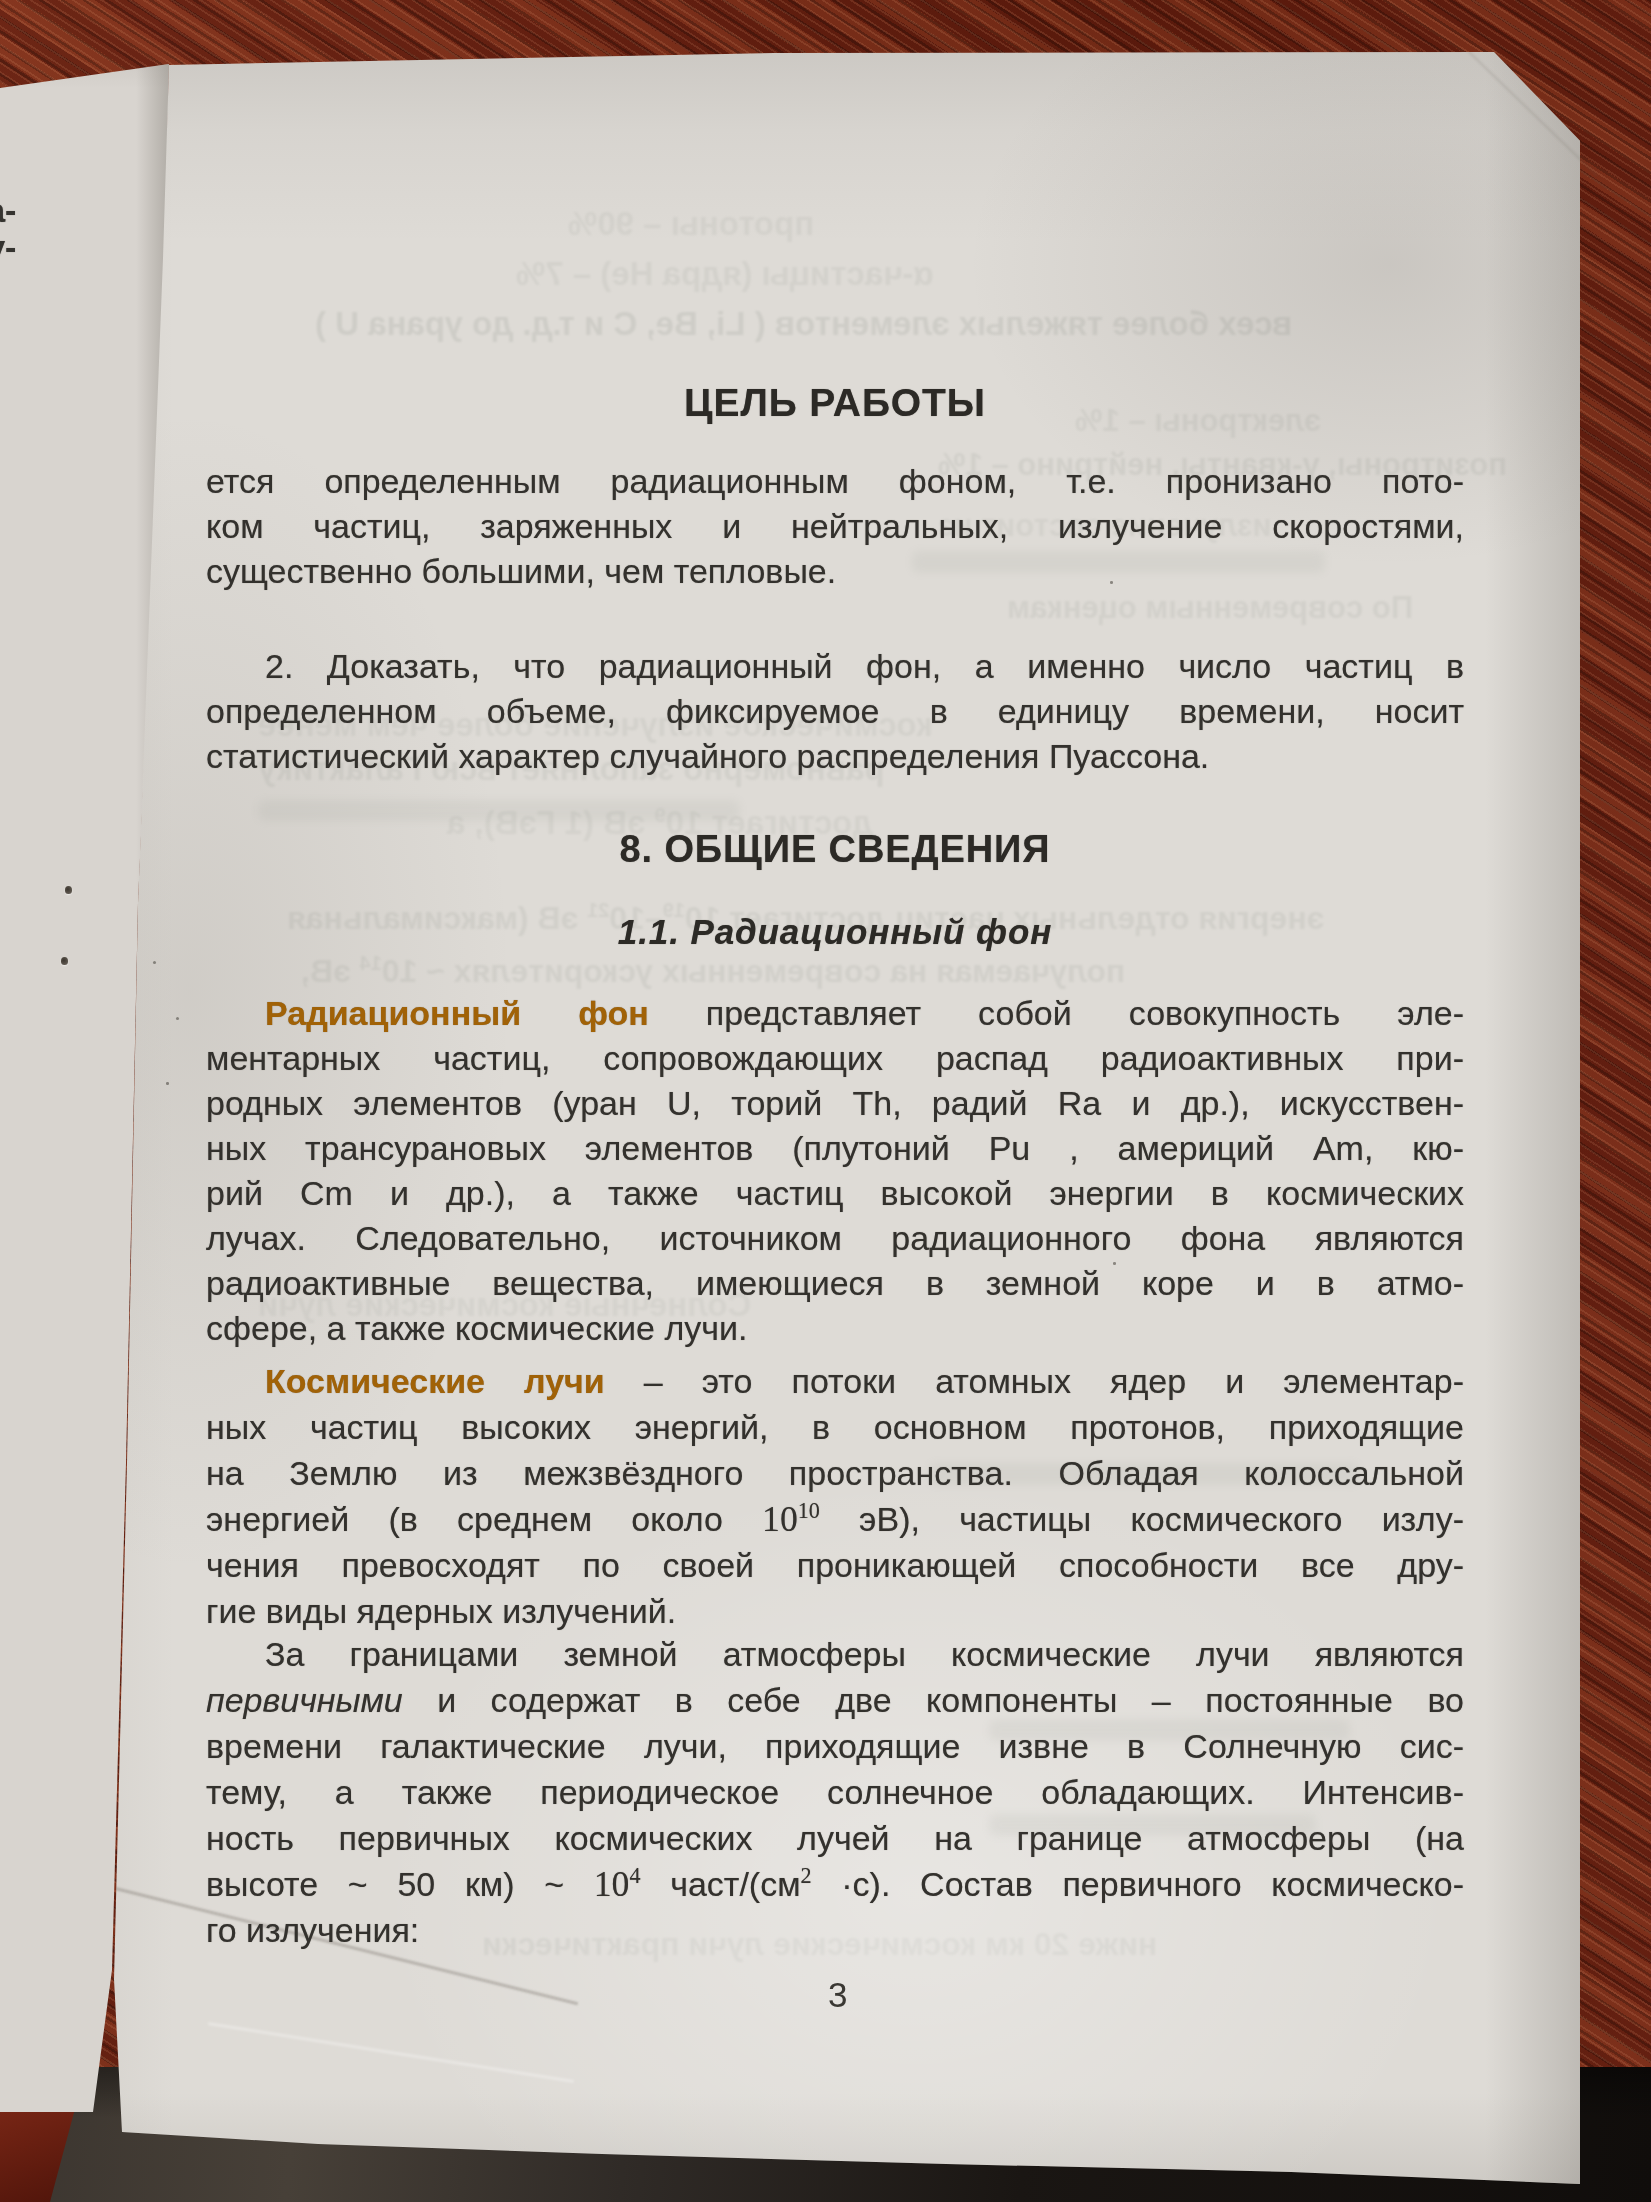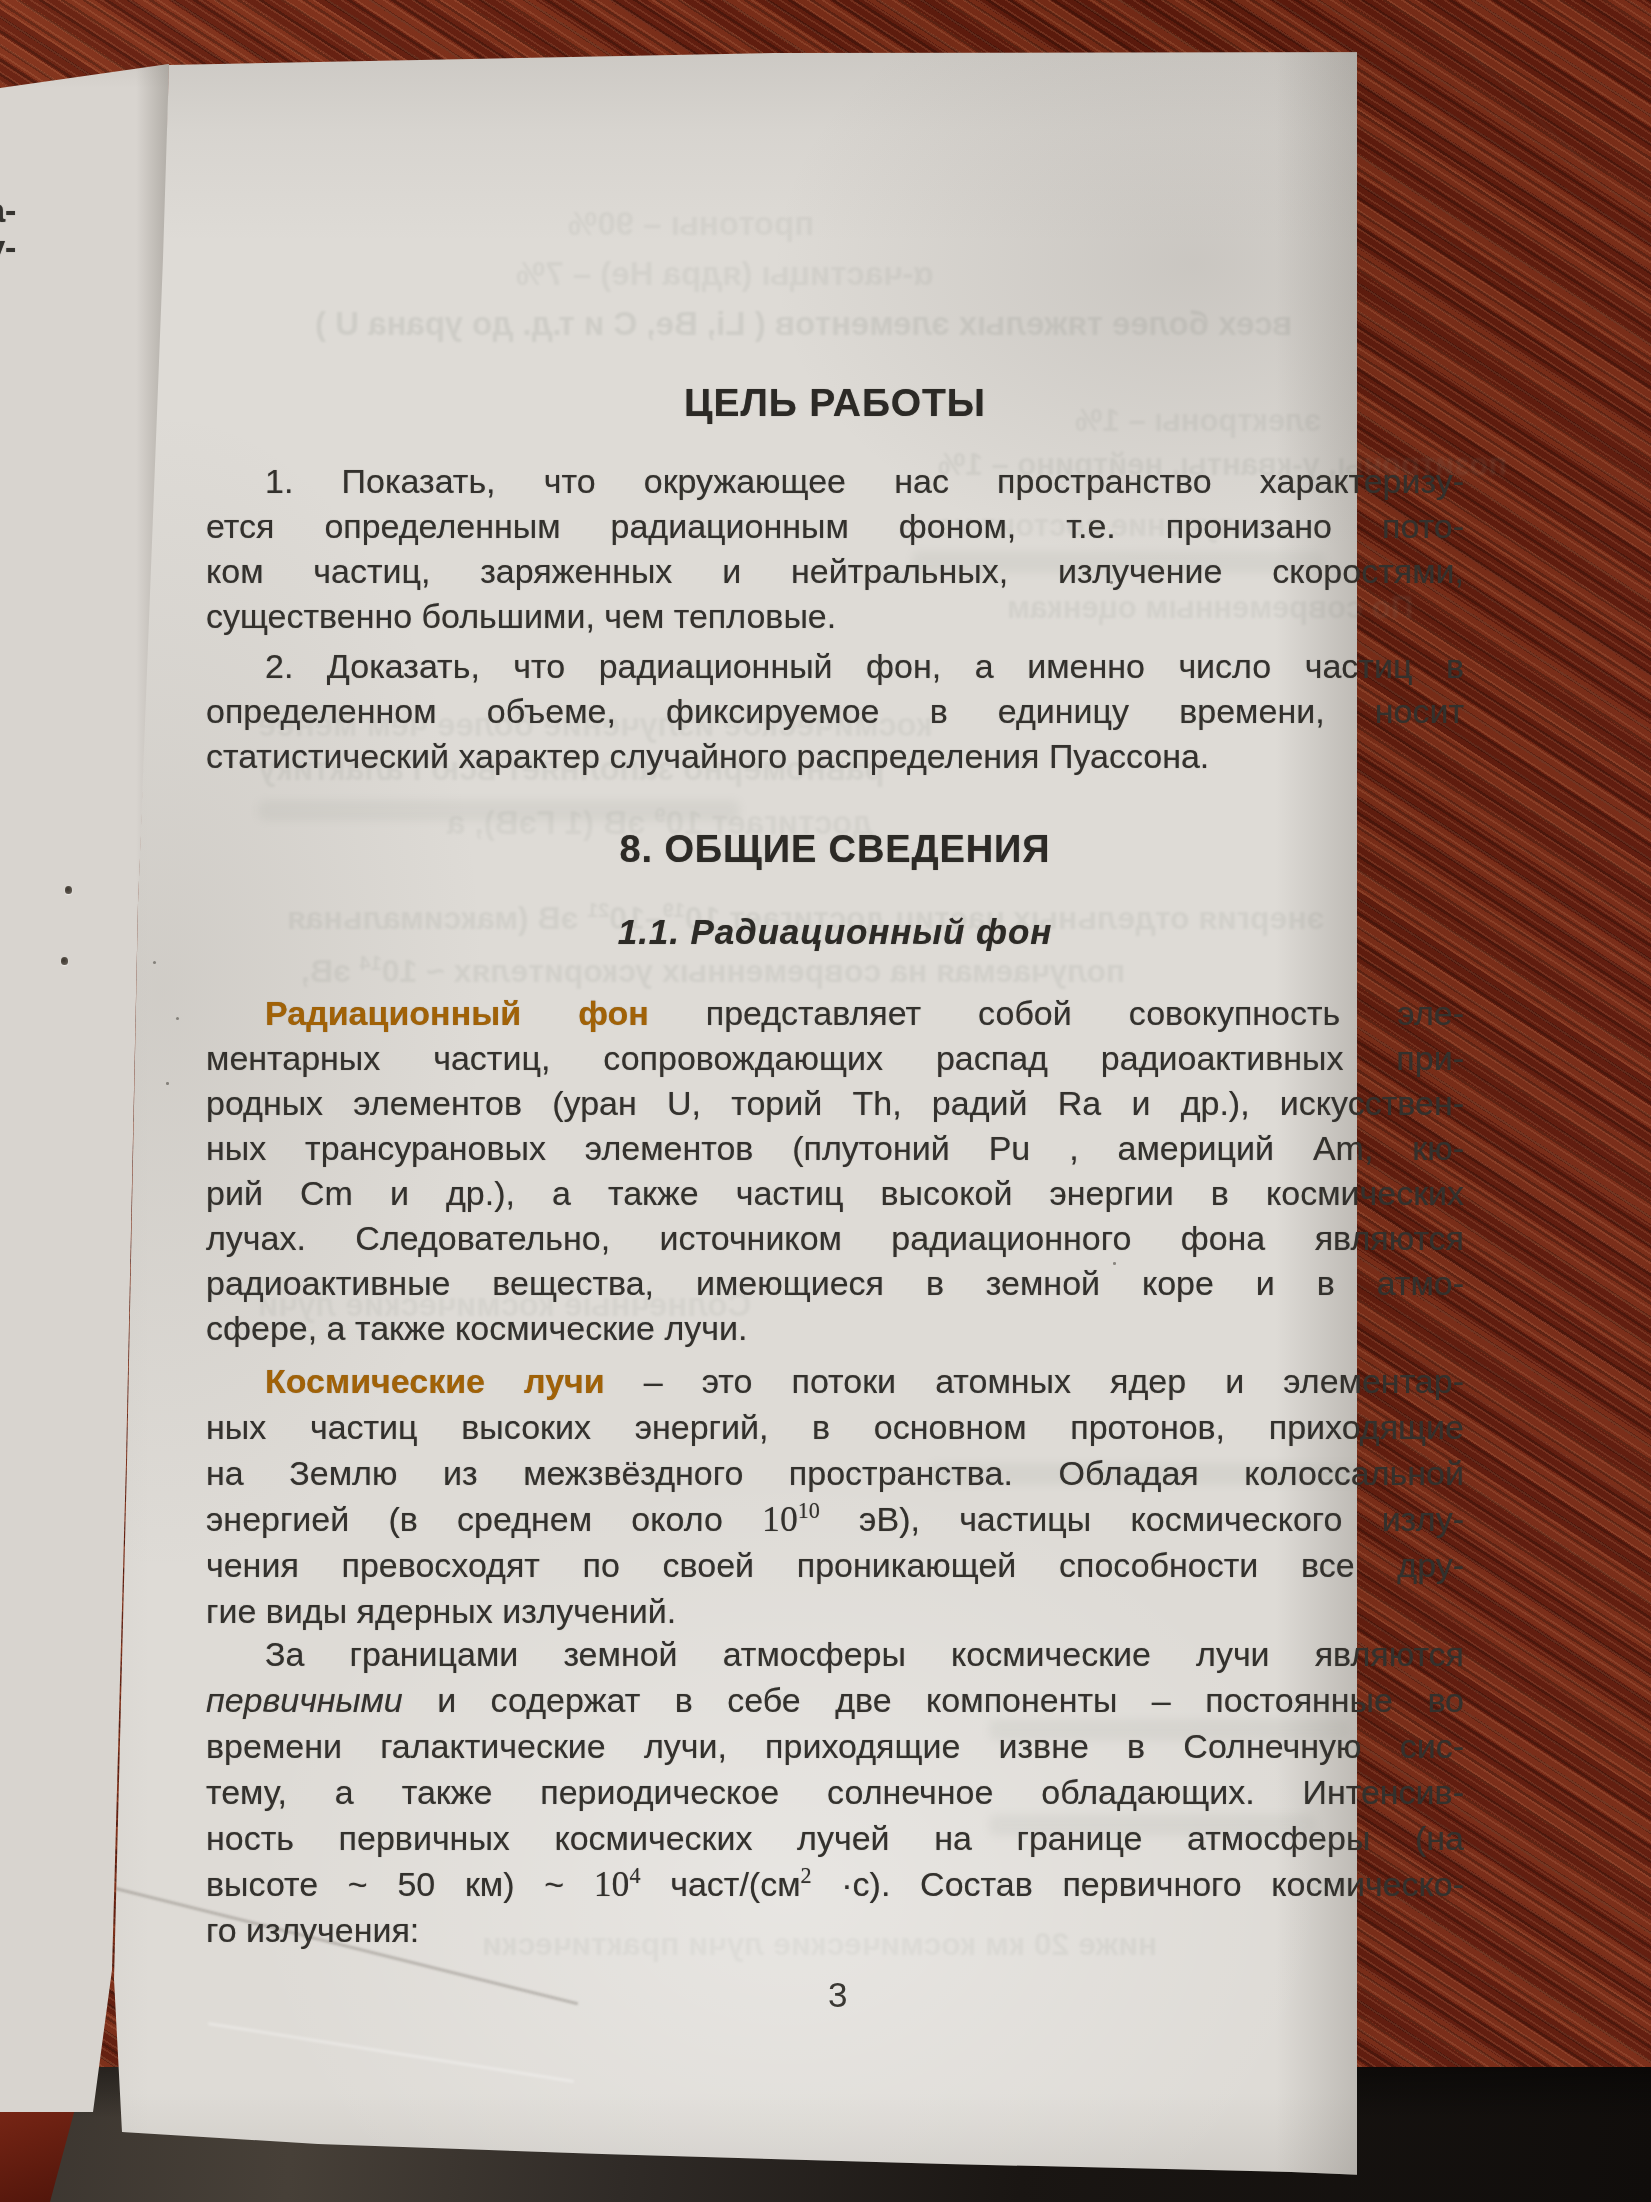--- a/index.html
+++ b/index.html
@@ -35,21 +35,21 @@
     left:0;top:0;width:189px;height:2203px;
     clip-path:polygon(0 88px,169px 64px,163px 344px,138px 903px,126px 1463px,112px 1970px,93px 2112px,0 2112px);
     background:
       linear-gradient(to right, transparent 72%, rgba(92,87,78,.38) 93%, rgba(60,56,50,.55)),
       linear-gradient(to bottom, rgba(90,85,78,.25), transparent 4%),
       #d8d4cf;
   }
 
   
   #page{
-    left:0;top:0;width:1357px;height:2203px;
+    left:0;top:0;width:1580px;height:2203px;
     clip-path:polygon(169px 65px,774px 53px,1494px 52px,1652px 215px,
       1631px 370px,1635px 774px,1642px 1205px,1648px 1635px,1652px 1936px,
       1652px 2187px,1291px 2172px,946px 2164px,602px 2154px,318px 2144px,122px 2132px,
       114px 1979px,127px 1463px,138px 903px,163px 258px);
     background:#dedbd6;
   }
   .shade{position:absolute;inset:0;pointer-events:none;}
   #shade1{background:
     linear-gradient(to right, rgba(125,119,110,.34), rgba(125,119,110,.10) 4%, transparent 11%),
     linear-gradient(to left, rgba(100,95,88,.26), transparent 6%),
@@ -155,21 +155,20 @@
   <div class="smudge" style="left:912px;top:551px;width:413px;height:22.4px;"></div>
   <div class="smudge" style="left:258px;top:800px;width:482px;height:20.6px;"></div>
   <div class="smudge" style="left:929px;top:1463px;width:430px;height:22.4px;"></div>
   <div class="smudge" style="left:989px;top:1719px;width:361px;height:22.4px;"></div>
   <div class="smudge" style="left:989px;top:1814px;width:327px;height:22.4px;"></div>
 
   <div class="abs" id="textcol">
     <div class="doc-title" style="top:381px;">ЦЕЛЬ РАБОТЫ</div>
 
     <div class="para" style="top:459px;">
-        <div class="ln indent">1. Показать, что окружающее нас пространство характеризу-</div>
         <div class="ln">ется определенным радиационным фоном, т.е. пронизано пото-</div>
         <div class="ln">ком частиц, заряженных и нейтральных, излучение скоростями,</div>
         <div class="ln last">существенно большими, чем тепловые.</div>
       </div>
     <div class="para" style="top:644px;">
         <div class="ln indent">2. Доказать, что радиационный фон, а именно число частиц в</div>
         <div class="ln">определенном объеме, фиксируемое в единицу времени, носит</div>
         <div class="ln last">статистический характер случайного распределения Пуассона.</div>
       </div>
 

